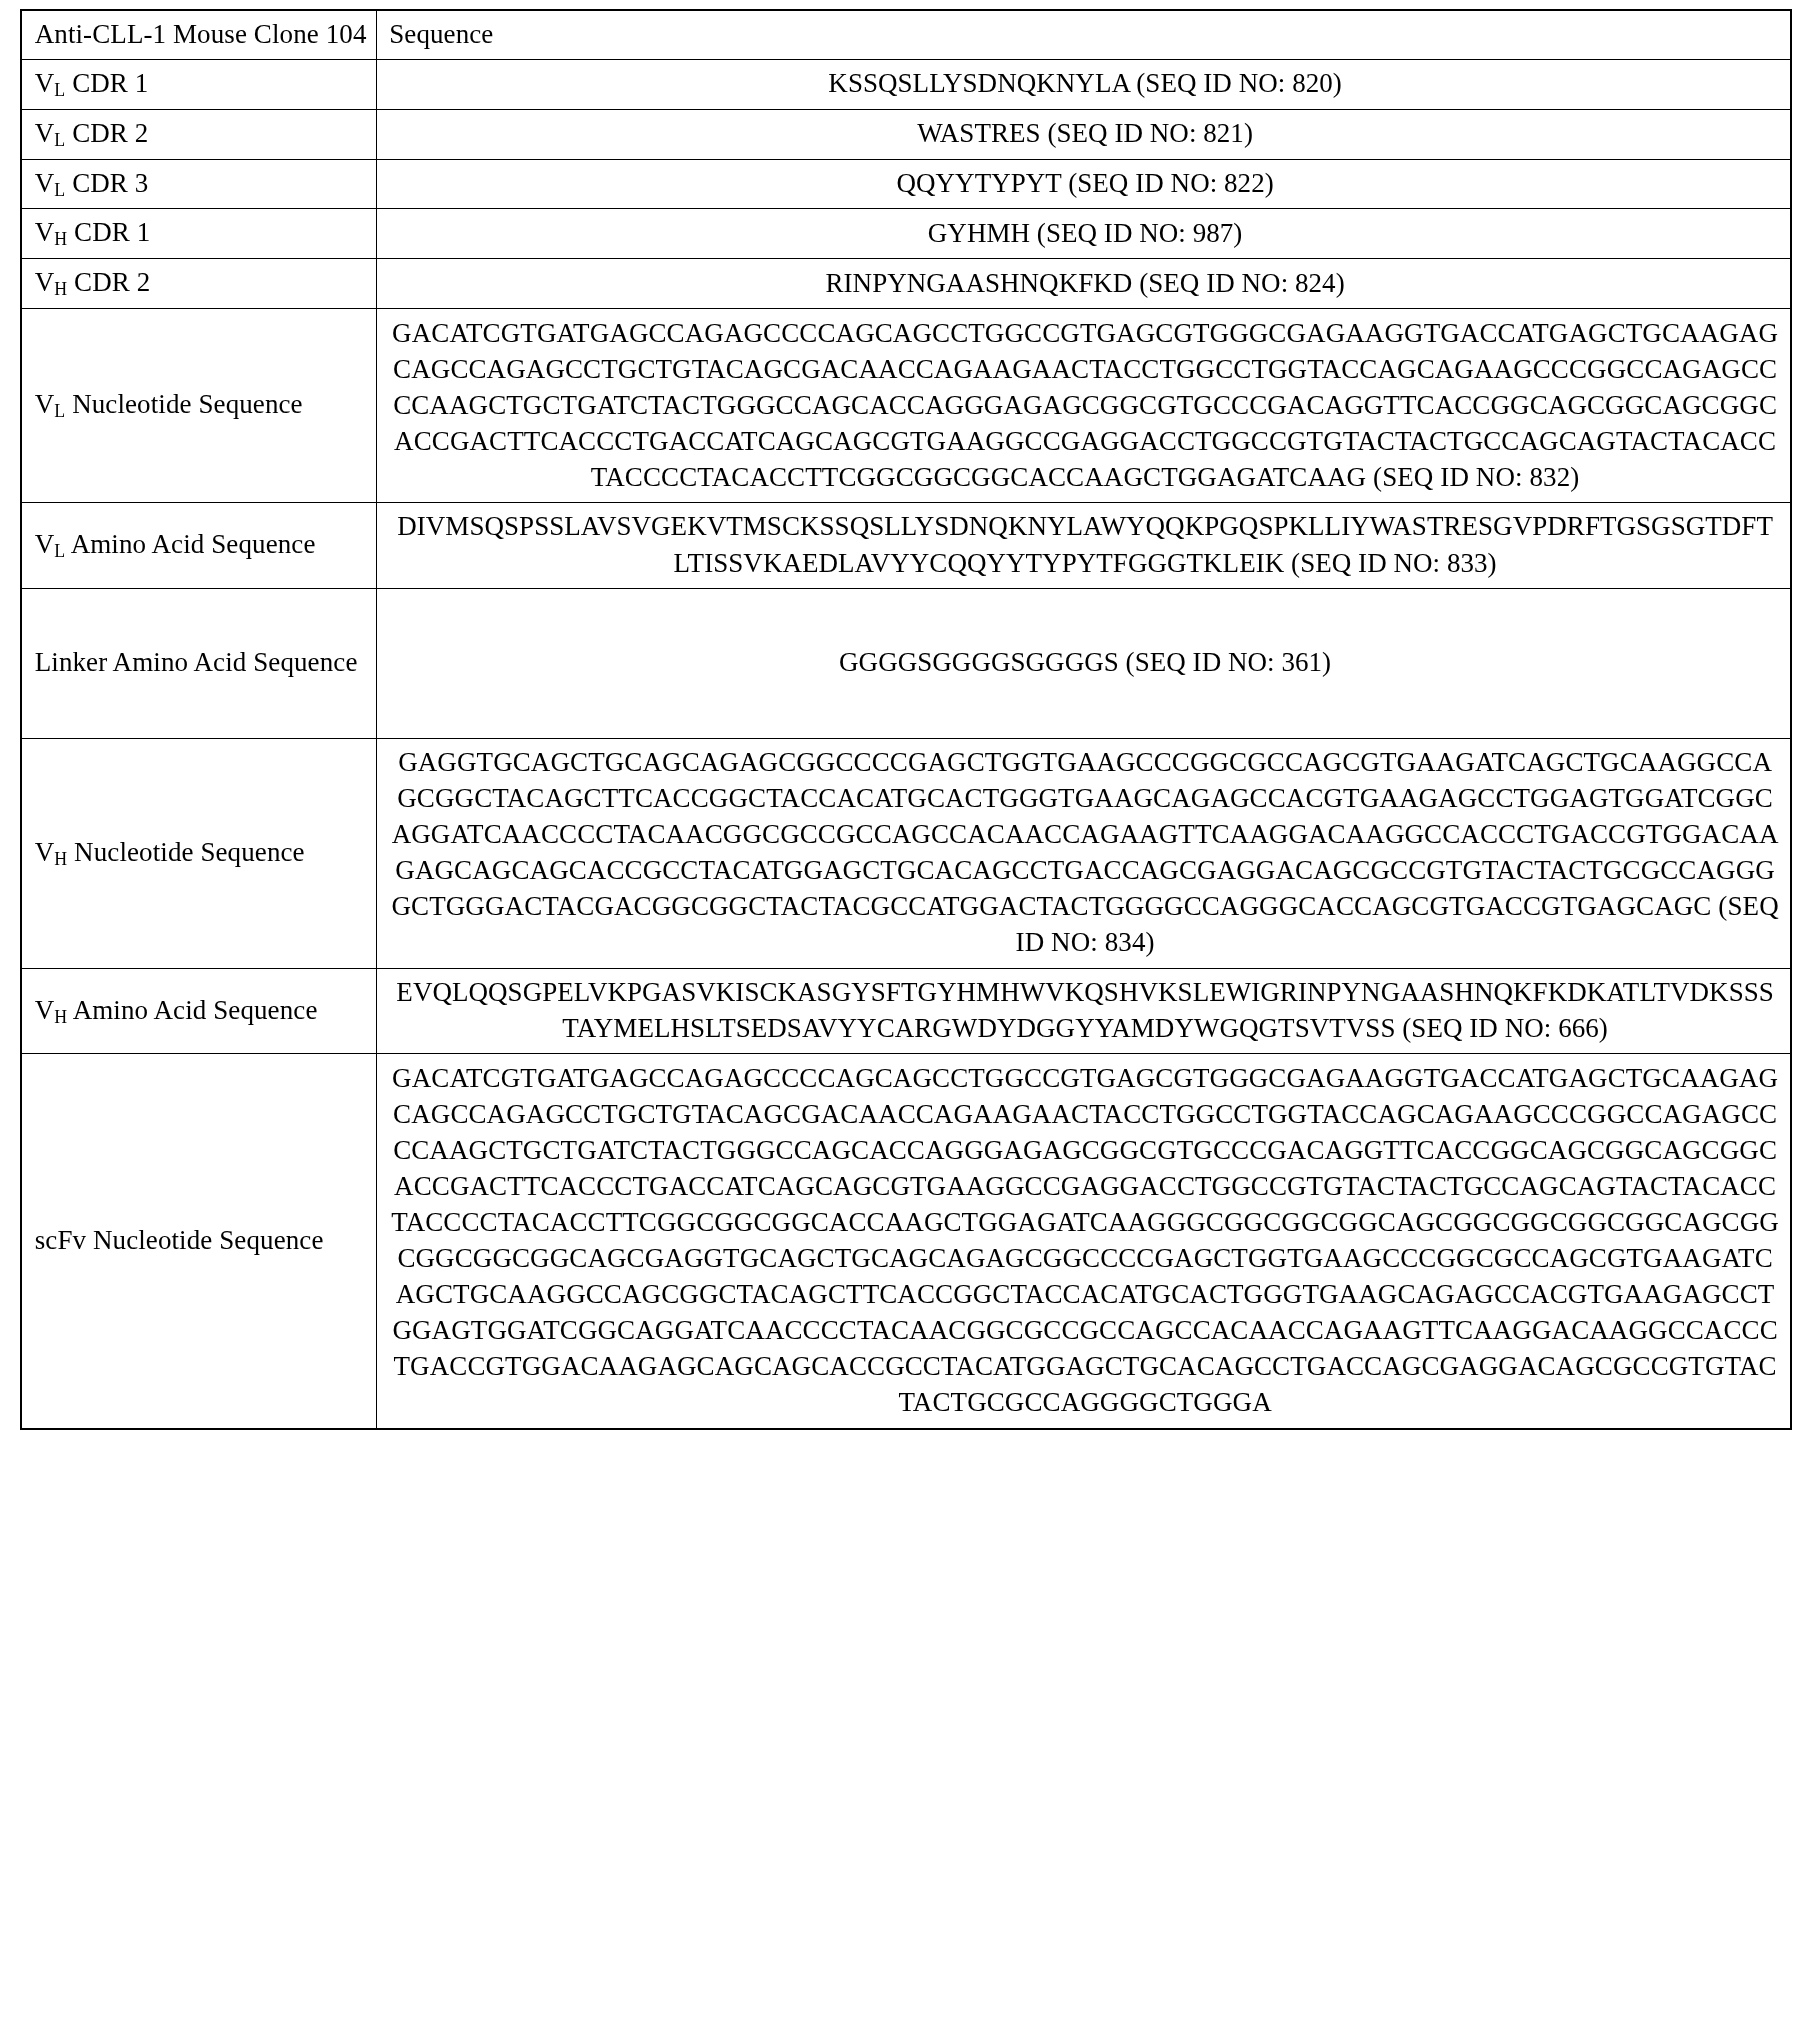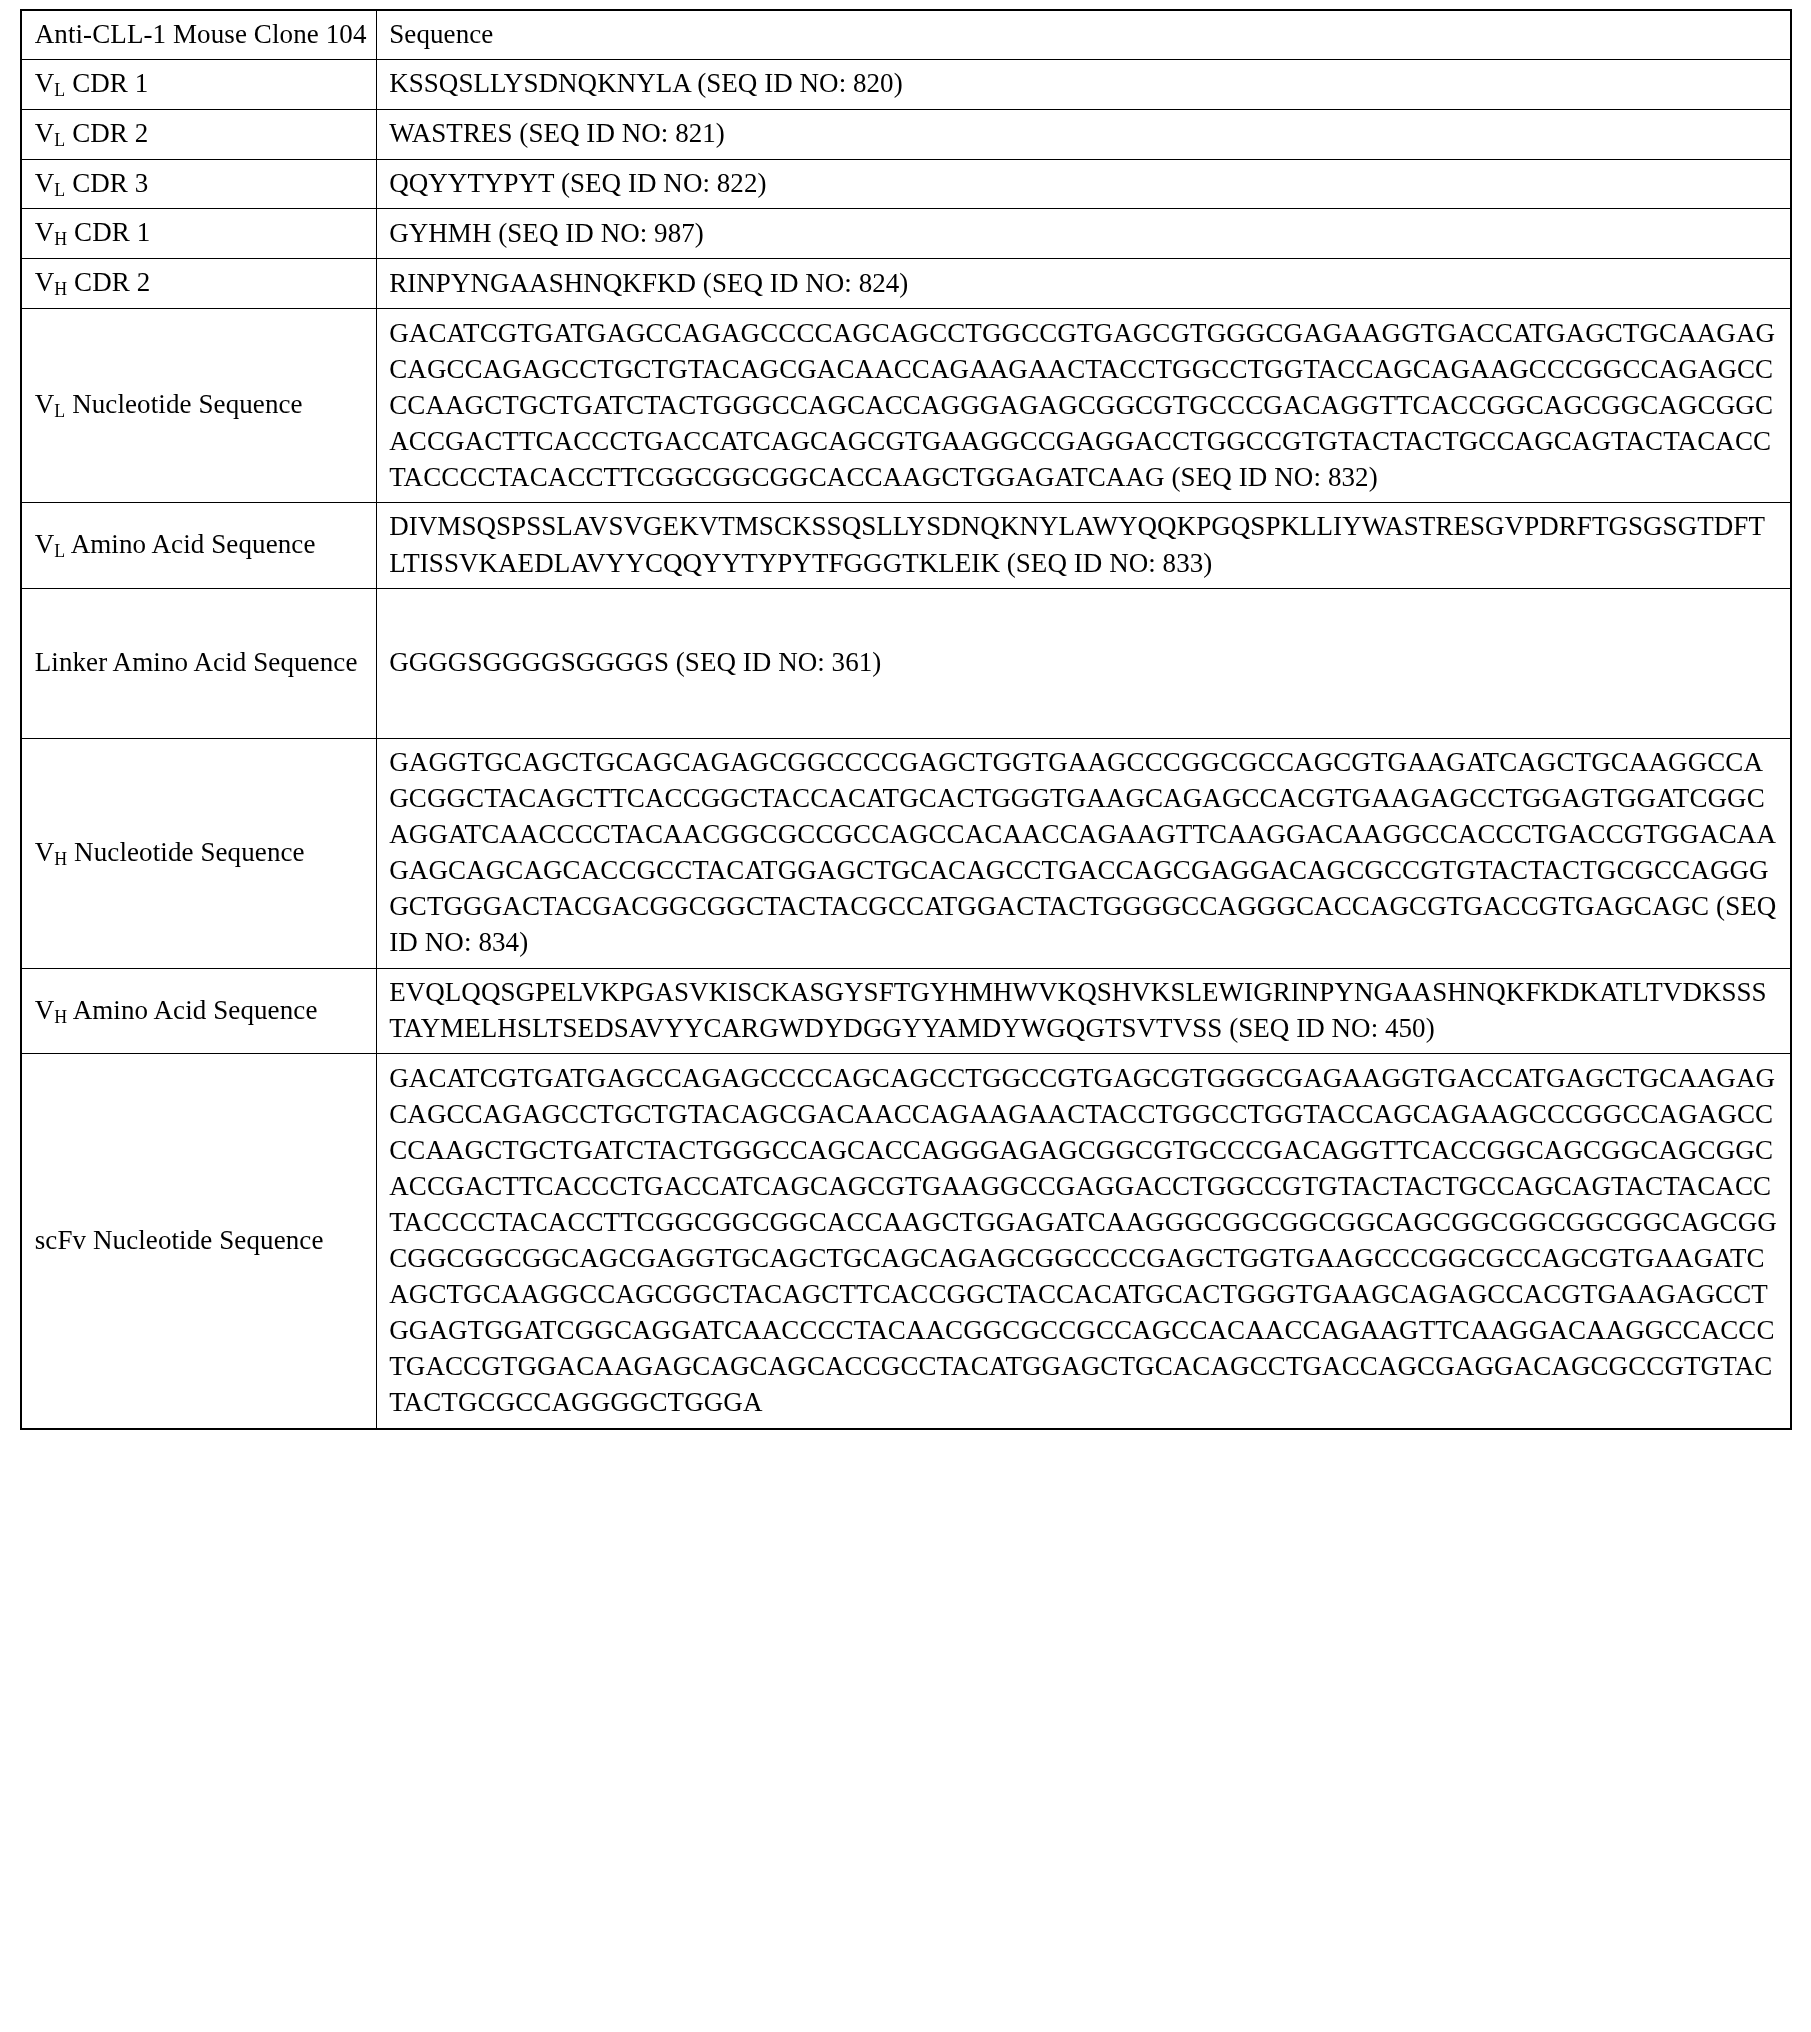--- a/index.html
+++ b/index.html
@@ -48,20 +48,21 @@
   }
   td.seq-cell.mid { vertical-align: middle; }
 
   
   .seqtext {
     display: block;
     word-break: break-all;
     overflow-wrap: anywhere;
     line-height: 1.335;
     letter-spacing: 0.1px;
+    text-align: center;
   }
   .seqtext.aa { letter-spacing: 0.05px; }
 
   sub {
     font-size: 0.66em;
     line-height: 0;
     vertical-align: -0.22em;
   }
 
   
@@ -143,21 +144,21 @@
       <tr>
         <td class="label-cell"><span>V</span><sub>H</sub><span> Nucleotide Sequence</span></td>
         <td class="seq-cell">
             <span class="seqtext">GAGGTGCAGCTGCAGCAGAGCGGCCCCGAGCTGGTGAAGCCCGGCGCCAGCGTGAAGATCAGCTGCAAGGCCAGCGGCTACAGCTTCACCGGCTACCACATGCACTGGGTGAAGCAGAGCCACGTGAAGAGCCTGGAGTGGATCGGCAGGATCAACCCCTACAACGGCGCCGCCAGCCACAACCAGAAGTTCAAGGACAAGGCCACCCTGACCGTGGACAAGAGCAGCAGCACCGCCTACATGGAGCTGCACAGCCTGACCAGCGAGGACAGCGCCGTGTACTACTGCGCCAGGGGCTGGGACTACGACGGCGGCTACTACGCCATGGACTACTGGGGCCAGGGCACCAGCGTGACCGTGAGCAGC (SEQ ID NO: 834)</span>
           </td>
       </tr>
 
       <tr>
         <td class="label-cell"><span>V</span><sub>H</sub><span> Amino Acid Sequence</span></td>
         <td class="seq-cell">
-            <span class="seqtext aa">EVQLQQSGPELVKPGASVKISCKASGYSFTGYHMHWVKQSHVKSLEWIGRINPYNGAASHNQKFKDKATLTVDKSSSTAYMELHSLTSEDSAVYYCARGWDYDGGYYAMDYWGQGTSVTVSS (SEQ ID NO: 450)</span>
+            <span class="seqtext aa">EVQLQQSGPELVKPGASVKISCKASGYSFTGYHMHWVKQSHVKSLEWIGRINPYNGAASHNQKFKDKATLTVDKSSSTAYMELHSLTSEDSAVYYCARGWDYDGGYYAMDYWGQGTSVTVSS (SEQ ID NO: 666)</span>
           </td>
       </tr>
 
       <tr>
         <td class="label-cell"><span></span><sub></sub><span>scFv Nucleotide Sequence</span></td>
         <td class="seq-cell">
             <span class="seqtext">GACATCGTGATGAGCCAGAGCCCCAGCAGCCTGGCCGTGAGCGTGGGCGAGAAGGTGACCATGAGCTGCAAGAGCAGCCAGAGCCTGCTGTACAGCGACAACCAGAAGAACTACCTGGCCTGGTACCAGCAGAAGCCCGGCCAGAGCCCCAAGCTGCTGATCTACTGGGCCAGCACCAGGGAGAGCGGCGTGCCCGACAGGTTCACCGGCAGCGGCAGCGGCACCGACTTCACCCTGACCATCAGCAGCGTGAAGGCCGAGGACCTGGCCGTGTACTACTGCCAGCAGTACTACACCTACCCCTACACCTTCGGCGGCGGCACCAAGCTGGAGATCAAGGGCGGCGGCGGCAGCGGCGGCGGCGGCAGCGGCGGCGGCGGCAGCGAGGTGCAGCTGCAGCAGAGCGGCCCCGAGCTGGTGAAGCCCGGCGCCAGCGTGAAGATCAGCTGCAAGGCCAGCGGCTACAGCTTCACCGGCTACCACATGCACTGGGTGAAGCAGAGCCACGTGAAGAGCCTGGAGTGGATCGGCAGGATCAACCCCTACAACGGCGCCGCCAGCCACAACCAGAAGTTCAAGGACAAGGCCACCCTGACCGTGGACAAGAGCAGCAGCACCGCCTACATGGAGCTGCACAGCCTGACCAGCGAGGACAGCGCCGTGTACTACTGCGCCAGGGGCTGGGA</span>
           </td>
       </tr>
 

